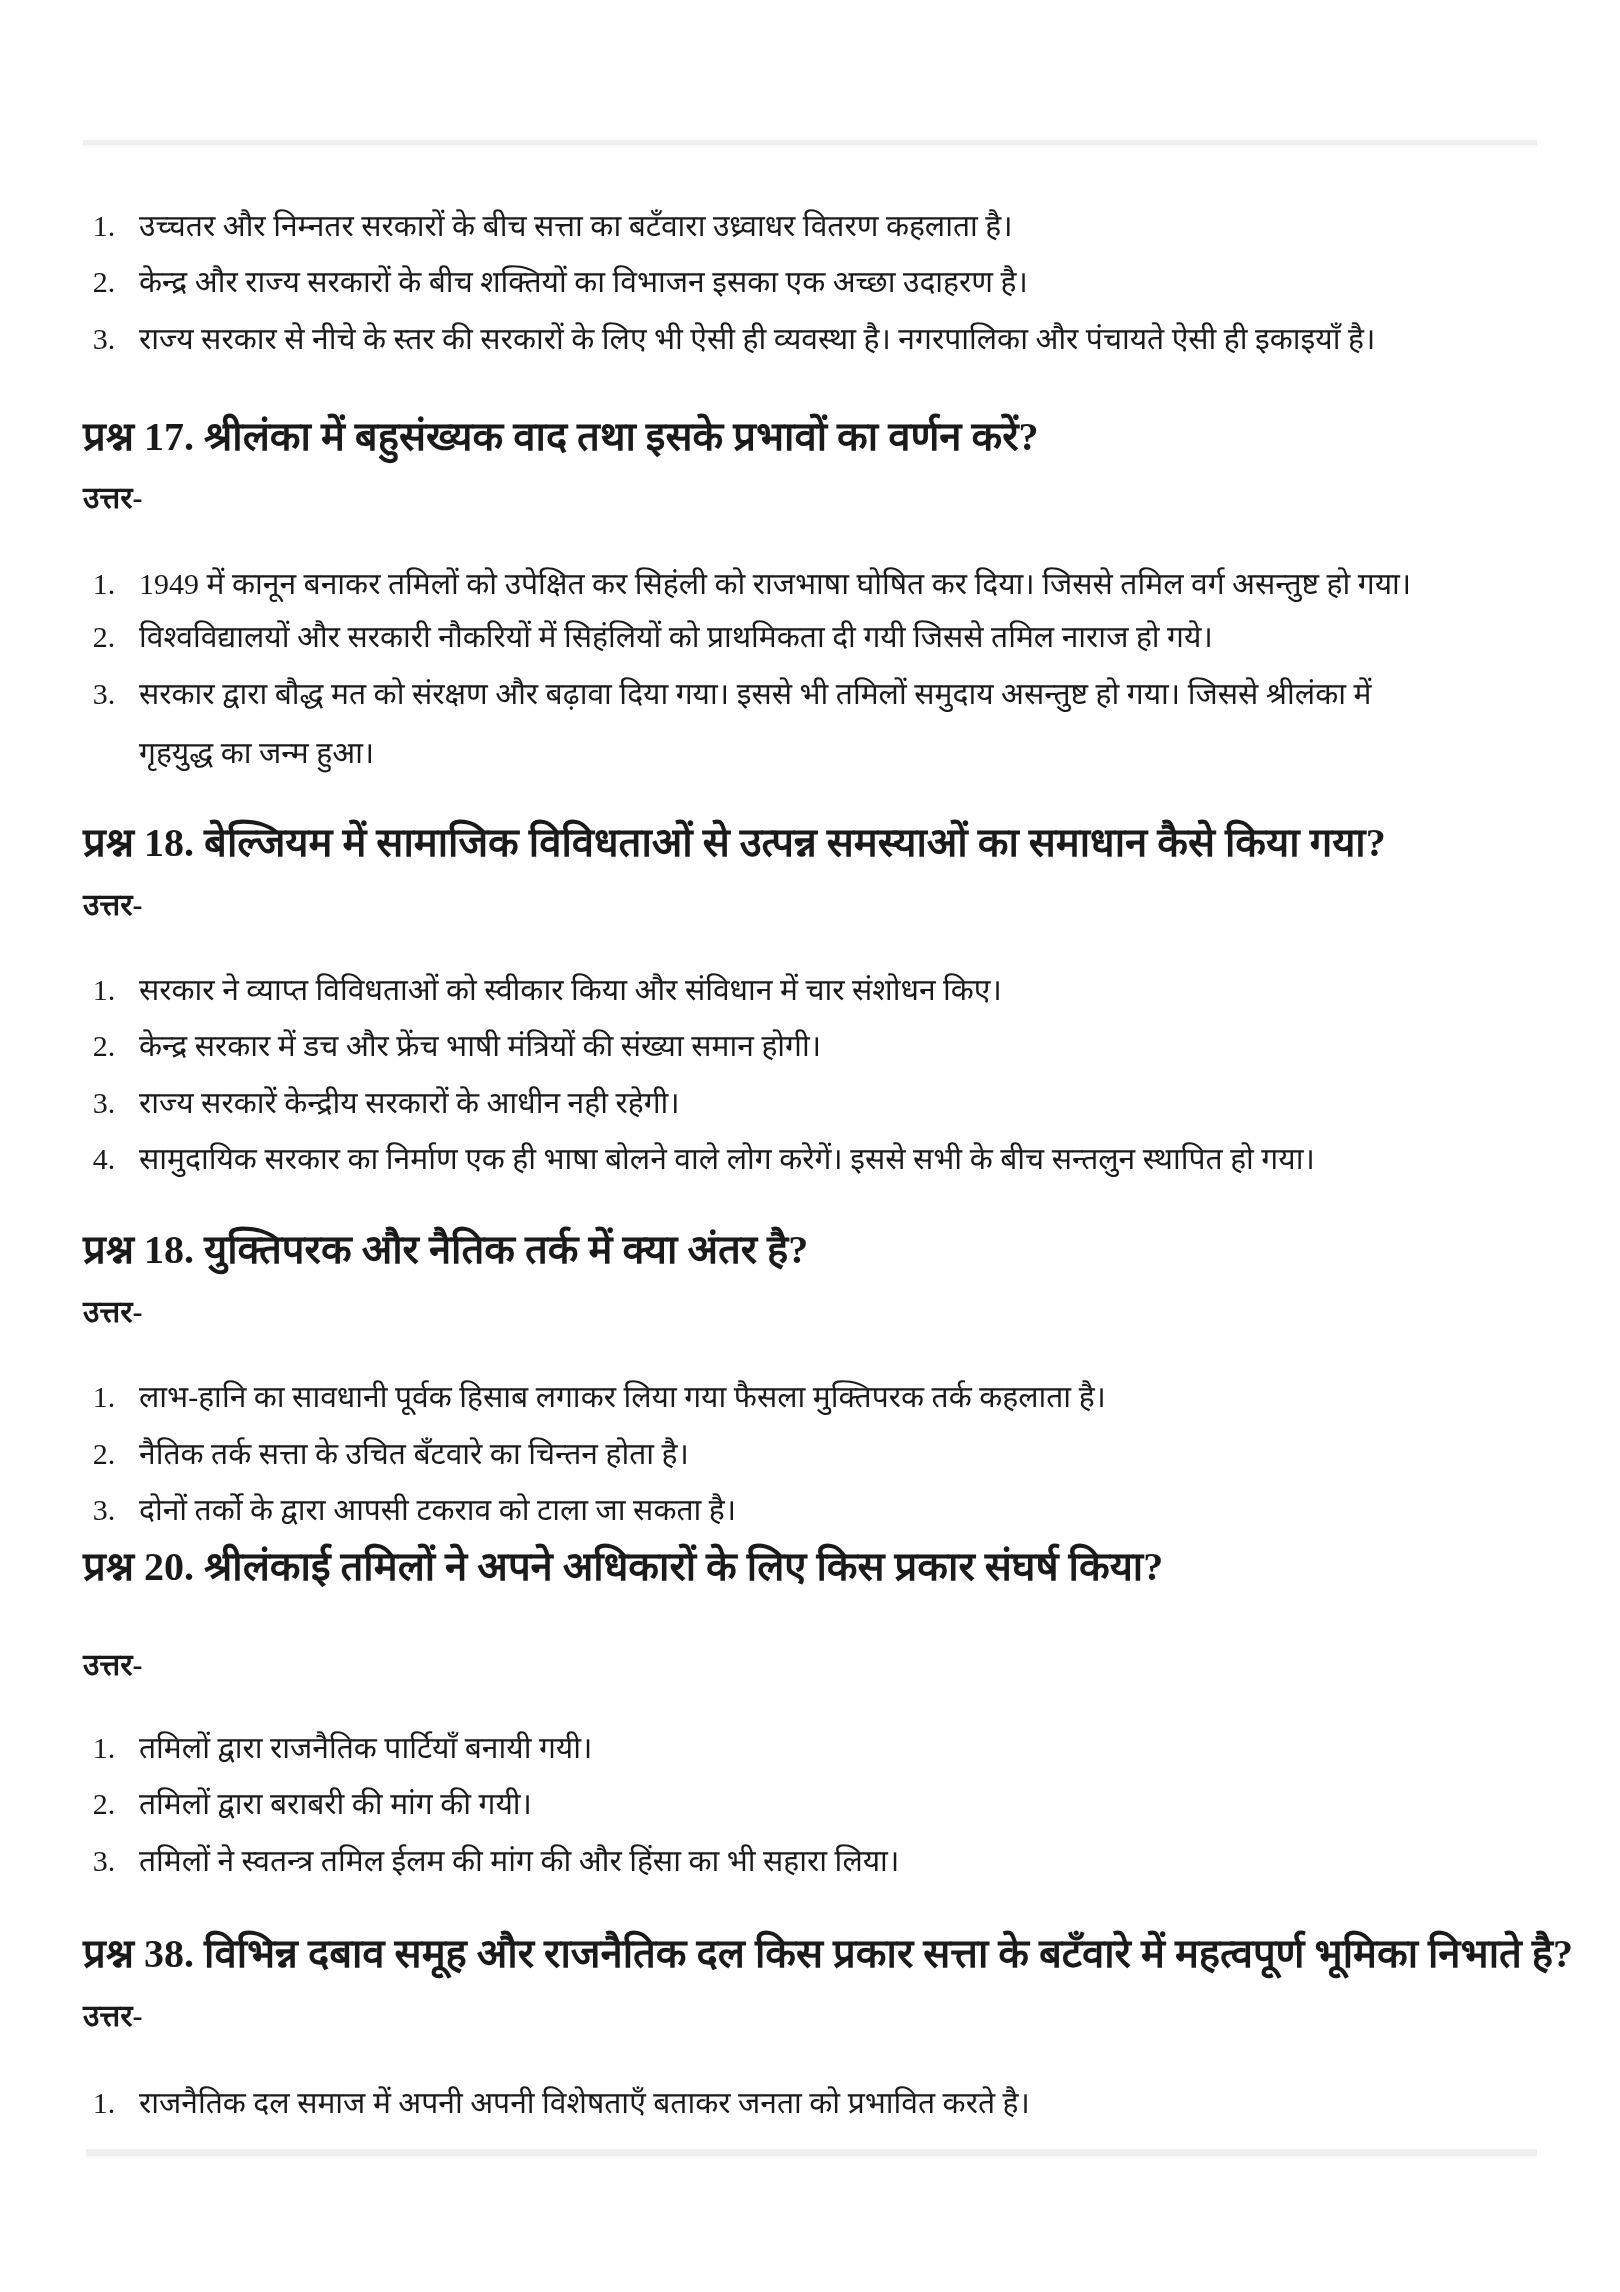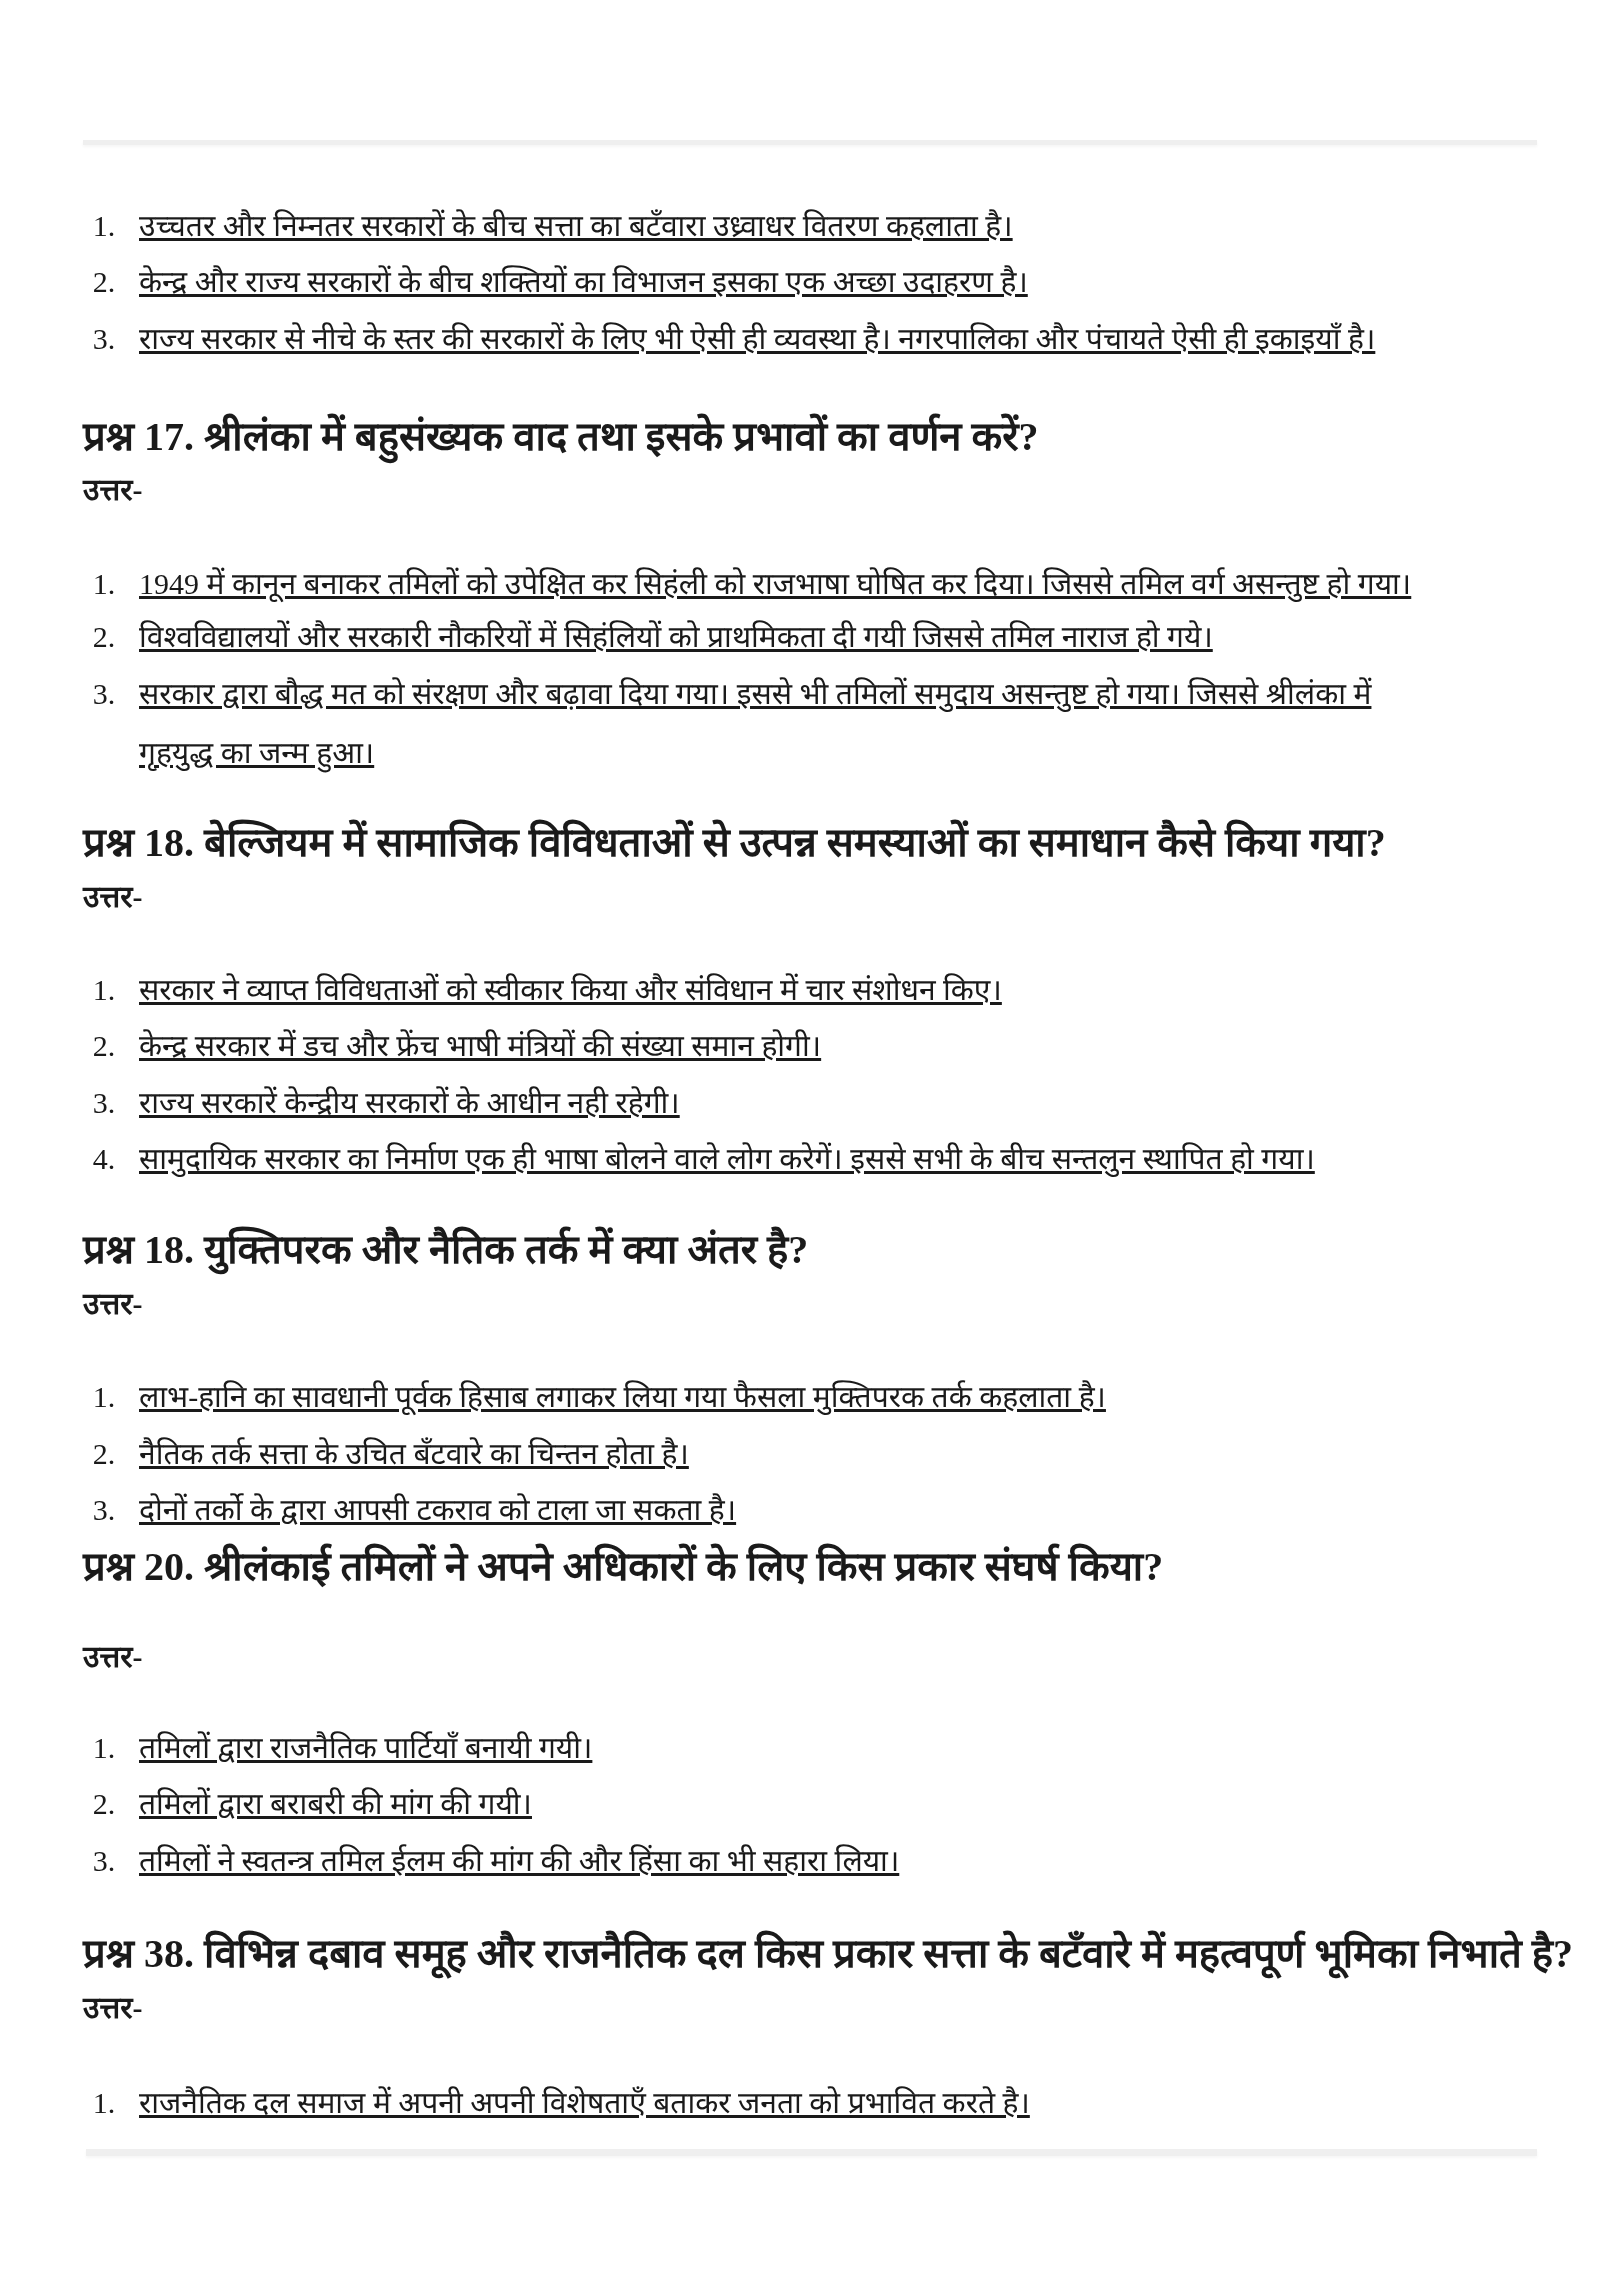--- a/index.html
+++ b/index.html
@@ -13,23 +13,23 @@
     background: #efefef;
     box-shadow: 0 2px 2.9px rgba(0,0,0,0.04);
   }
   .rule.top { top: 140px; }
   .rule.bottom { top: 2149px; left: 86px; width: 1451px; height: 6.9px; }
   .line {
     position: absolute; left: 83px; white-space: nowrap;
     font-size: 30px; line-height: 39px; height: 39px;
   }
   .item .num { position: absolute; left: 9.8px; top: 0; }
-  .item .txt { position: absolute; left: 56px; top: 0; text-decoration: underline; }
+  .item .txt { position: absolute; left: 56px; top: 0; }
   .heading { font-weight: bold; font-size: 40px; }
-  .answer { font-weight: bold; font-size: 30px; }
+  .answer { font-weight: bold; font-size: 30px; margin-top: 8px; }
 </style>
 </head>
 <body>
 
 <div class="rule top"></div>
 
 <div class="line item" style="top:206px">
   <span class="num">1.</span>
   <span class="txt">उच्चतर और निम्नतर सरकारों के बीच सत्ता का बटँवारा उध्र्वाधर वितरण कहलाता है।</span>
 </div>

